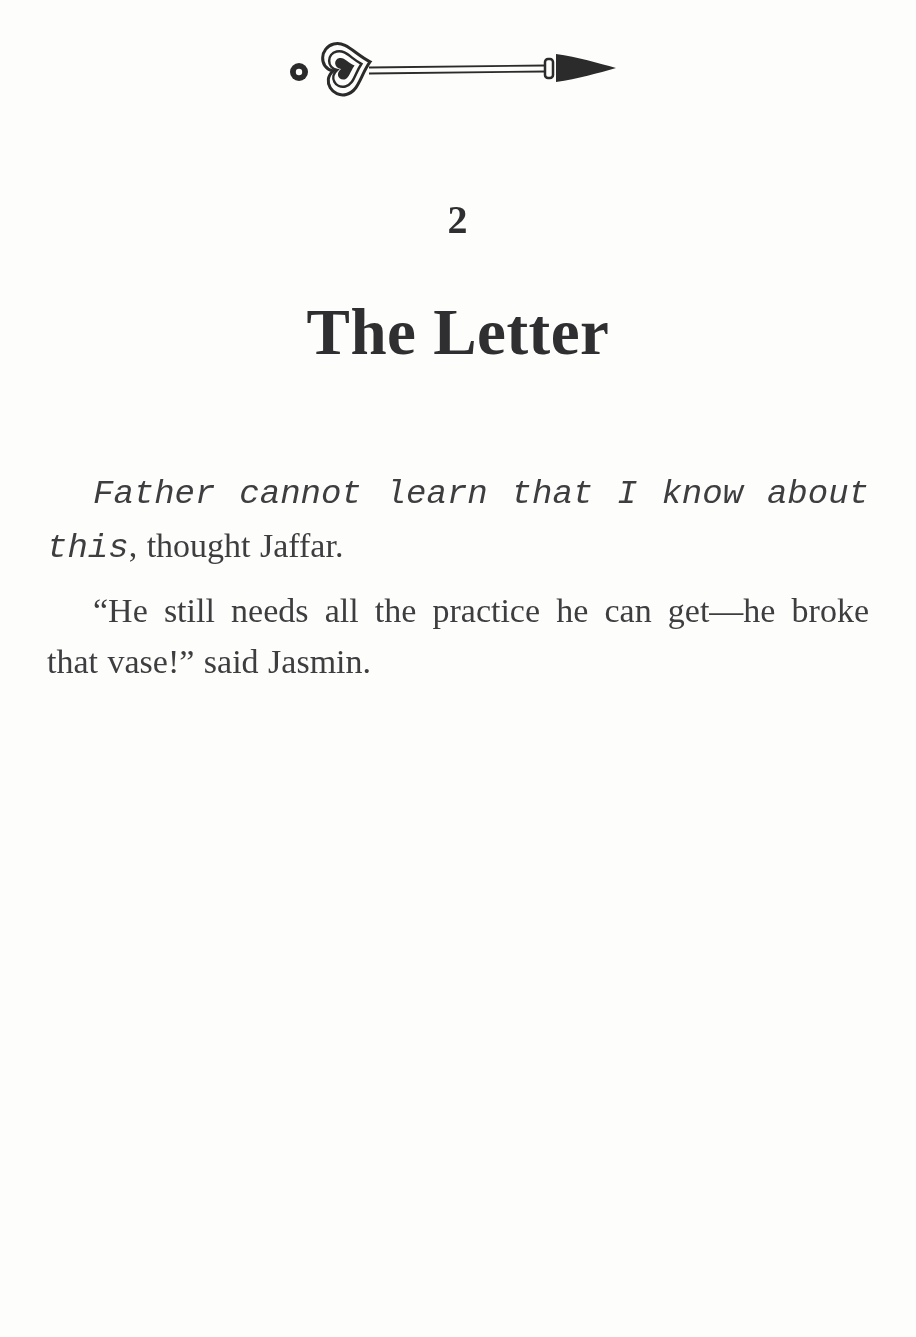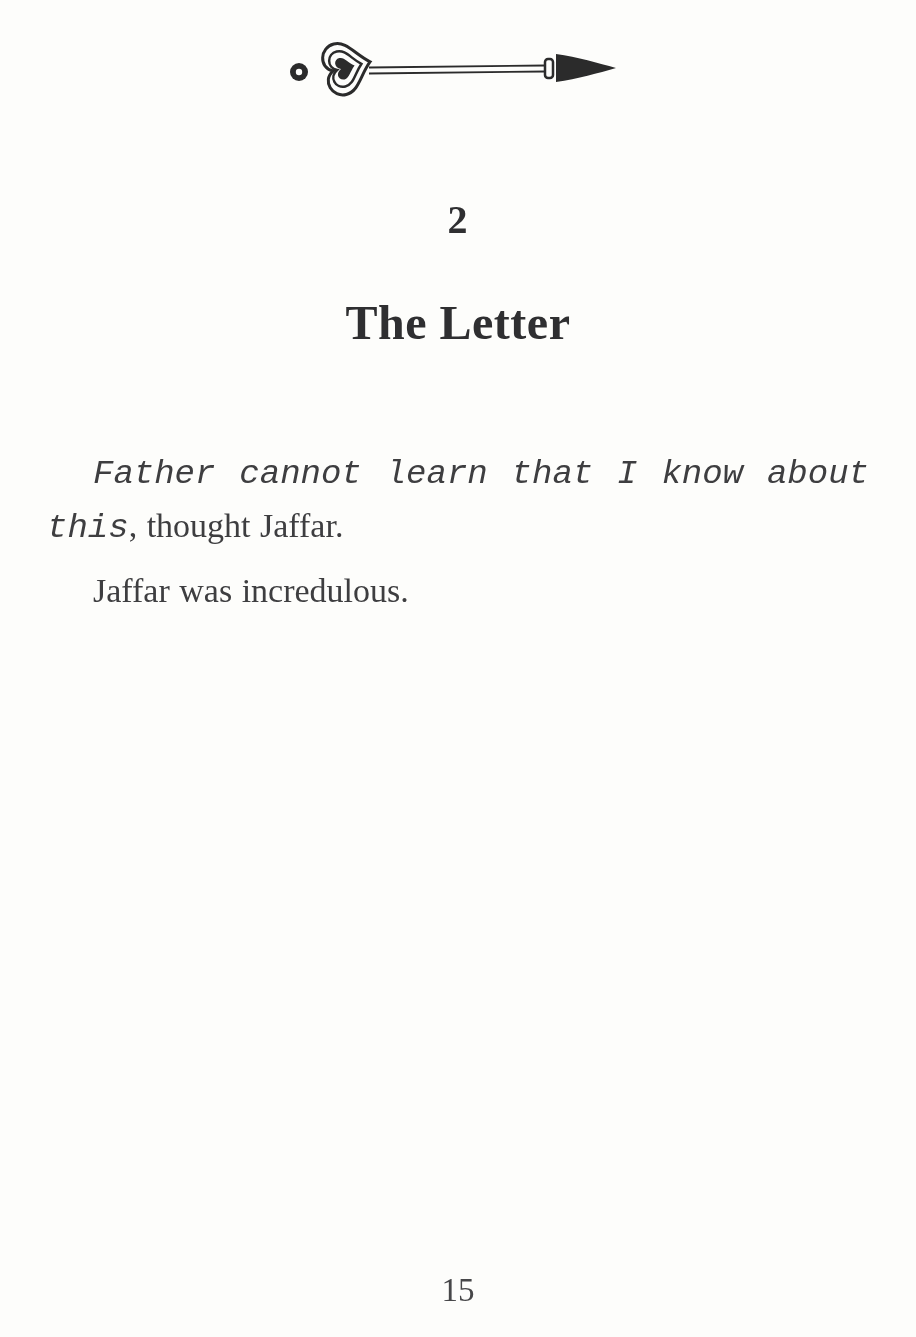--- a/index.html
+++ b/index.html
@@ -31,21 +31,21 @@
     margin: 92px 0 0 0;
     text-align: center;
     font-size: 40px;
     font-weight: bold;
     color: #2f2f31;
     letter-spacing: 1px;
   }
   .chapter-title {
     margin: 52px 0 0 0;
     text-align: center;
-    font-size: 48px;
+    font-size: 65px;
     font-weight: bold;
     color: #2f2f31;
     letter-spacing: 0.5px;
   }
   .body-text {
     margin-top: 96px;
   }
   .body-text p {
     margin: 0;
     padding: 0;
@@ -114,22 +114,21 @@
   <h2 class="chapter-number">2</h2>
 
   <h1 class="chapter-title">The Letter</h1>
 
   <div class="body-text">
 
 
     <p><span class="thought">Father cannot learn that I know about this</span><span>, thought Jaffar.</span></p>
 
 
+    <p>“He still needs all the practice he can get—he broke that vase!” said Jasmin.</p>
 
-    <p>Jaffar was incredulous.</p>
 
 
 
   </div>
 
-  <div class="page-number">15</div>
 
 </div>
 
 </body></html>

